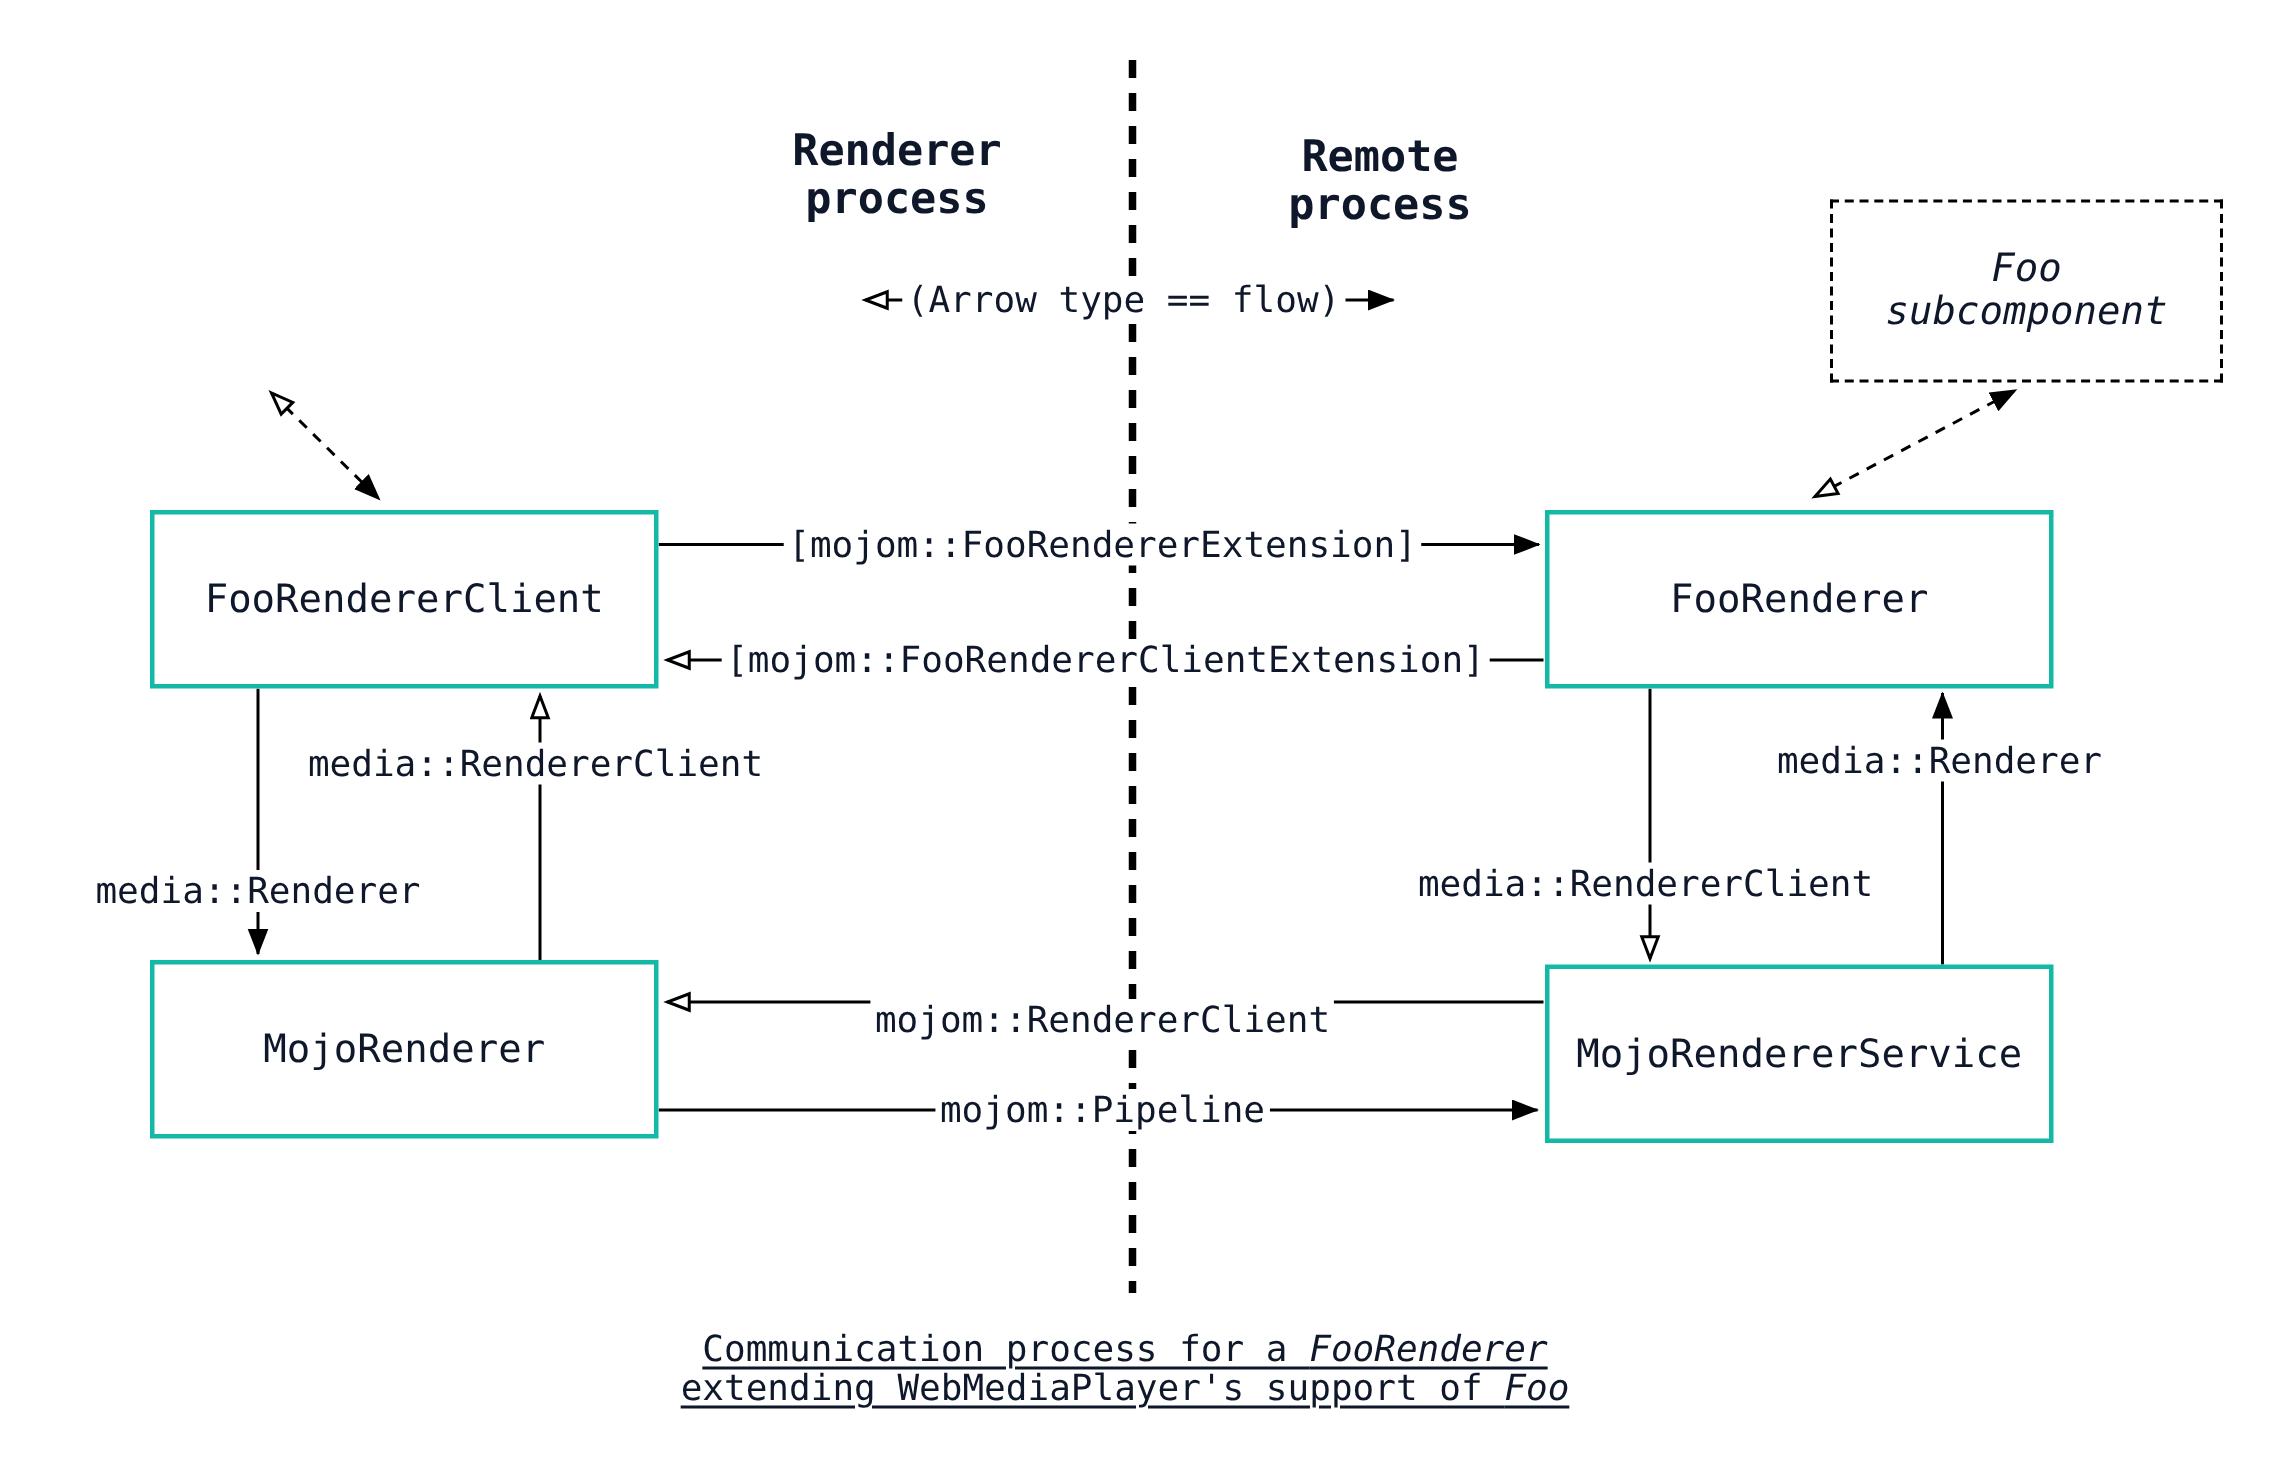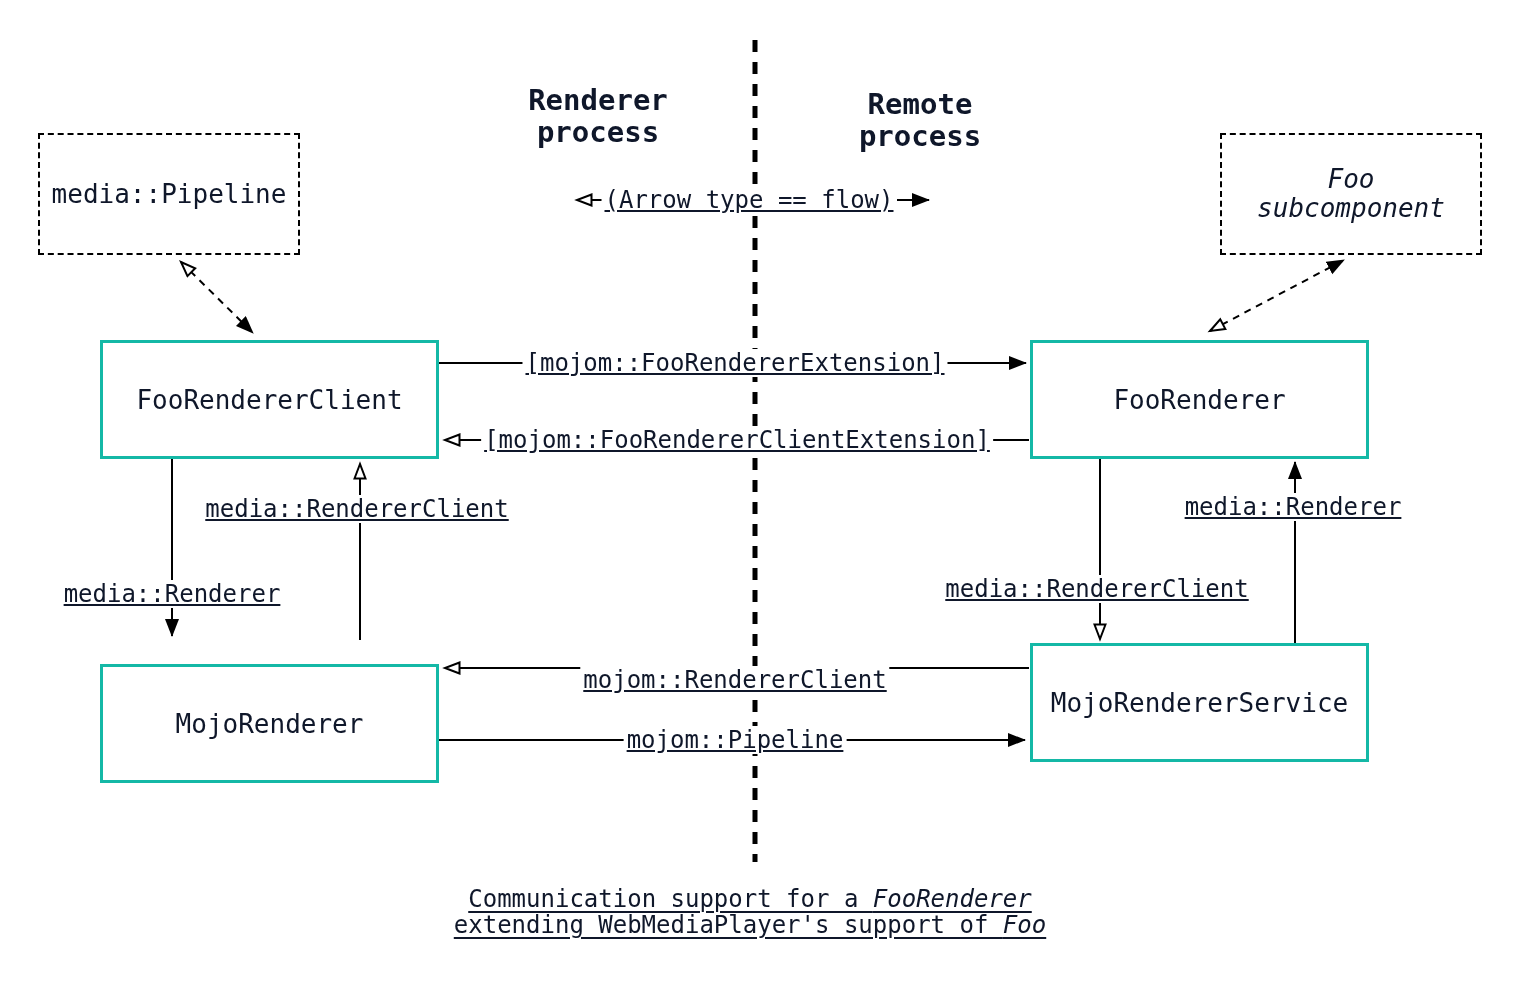--- a/index.html
+++ b/index.html
@@ -34,21 +34,20 @@
   }
   .elabel {
     position: absolute;
     transform: translate(-50%, -50%);
     background: #ffffff;
     font-size: 24px;
     line-height: 28px;
     padding: 0 3px;
     white-space: nowrap;
     z-index: 3;
-    text-decoration: underline;
   }
   .caption {
     position: absolute;
     left: 750px; top: 886px;
     transform: translateX(-50%);
     text-align: center;
     font-size: 24px; line-height: 26px;
     white-space: nowrap;
     z-index: 3;
   }
@@ -97,40 +96,39 @@
     <line x1="439" y1="740" x2="1025" y2="740" stroke="#000000" stroke-width="2" marker-end="url(#head-filled)"></line>
   </svg>
 
   <div class="hdr" style="left:478px; top:84px; width:240px;">Renderer
 process</div>
   <div class="hdr" style="left:800px; top:88px; width:240px;">Remote
 process</div>
 
   <div class="elabel" style="left:749px; top:200px;">(Arrow type == flow)</div>
 
-  <div class="box dashed" style="left:38px; top:133px; width:262px; height:122px;">media::Pipeline</div>
 
   <div class="box dashed italic" style="left:1220px; top:133px; width:262px; height:122px;">Foo
 subcomponent</div>
 
   <div class="box" style="left:100px; top:340px; width:339px; height:119px;">FooRendererClient</div>
 
   <div class="box" style="left:1030px; top:340px; width:339px; height:119px;">FooRenderer</div>
 
-  <div class="box" style="left:100px; top:640px; width:339px; height:119px;margin-top:24px;">MojoRenderer</div>
+  <div class="box" style="left:100px; top:640px; width:339px; height:119px;">MojoRenderer</div>
 
   <div class="box" style="left:1030px; top:643px; width:339px; height:119px;">MojoRendererService</div>
 
   <div class="elabel" style="left:735px; top:363px;text-align:center;">[mojom::FooRendererExtension]</div>
   <div class="elabel" style="left:737px; top:440px;">[mojom::FooRendererClientExtension]</div>
   <div class="elabel" style="left:172px; top:594px;">media::Renderer</div>
   <div class="elabel" style="left:357px; top:509px;">media::RendererClient</div>
   <div class="elabel" style="left:1097px; top:589px;">media::RendererClient</div>
   <div class="elabel" style="left:1293px; top:507px;">media::Renderer</div>
   <div class="elabel" style="left:735px; top:668px;margin-top:12px;">mojom::RendererClient</div>
   <div class="elabel" style="left:735px; top:740px;">mojom::Pipeline</div>
 
   <div class="caption">
-    <div class="cap-line"><span>Communication support for a </span><em>FooRenderer</em></div>
+    <div class="cap-line"><span>Communication process for a </span><em>FooRenderer</em></div>
     <div class="cap-line"><span>extending WebMediaPlayer's support of </span><em>Foo</em></div>
   </div>
 
 </div>
 
 </body></html>

